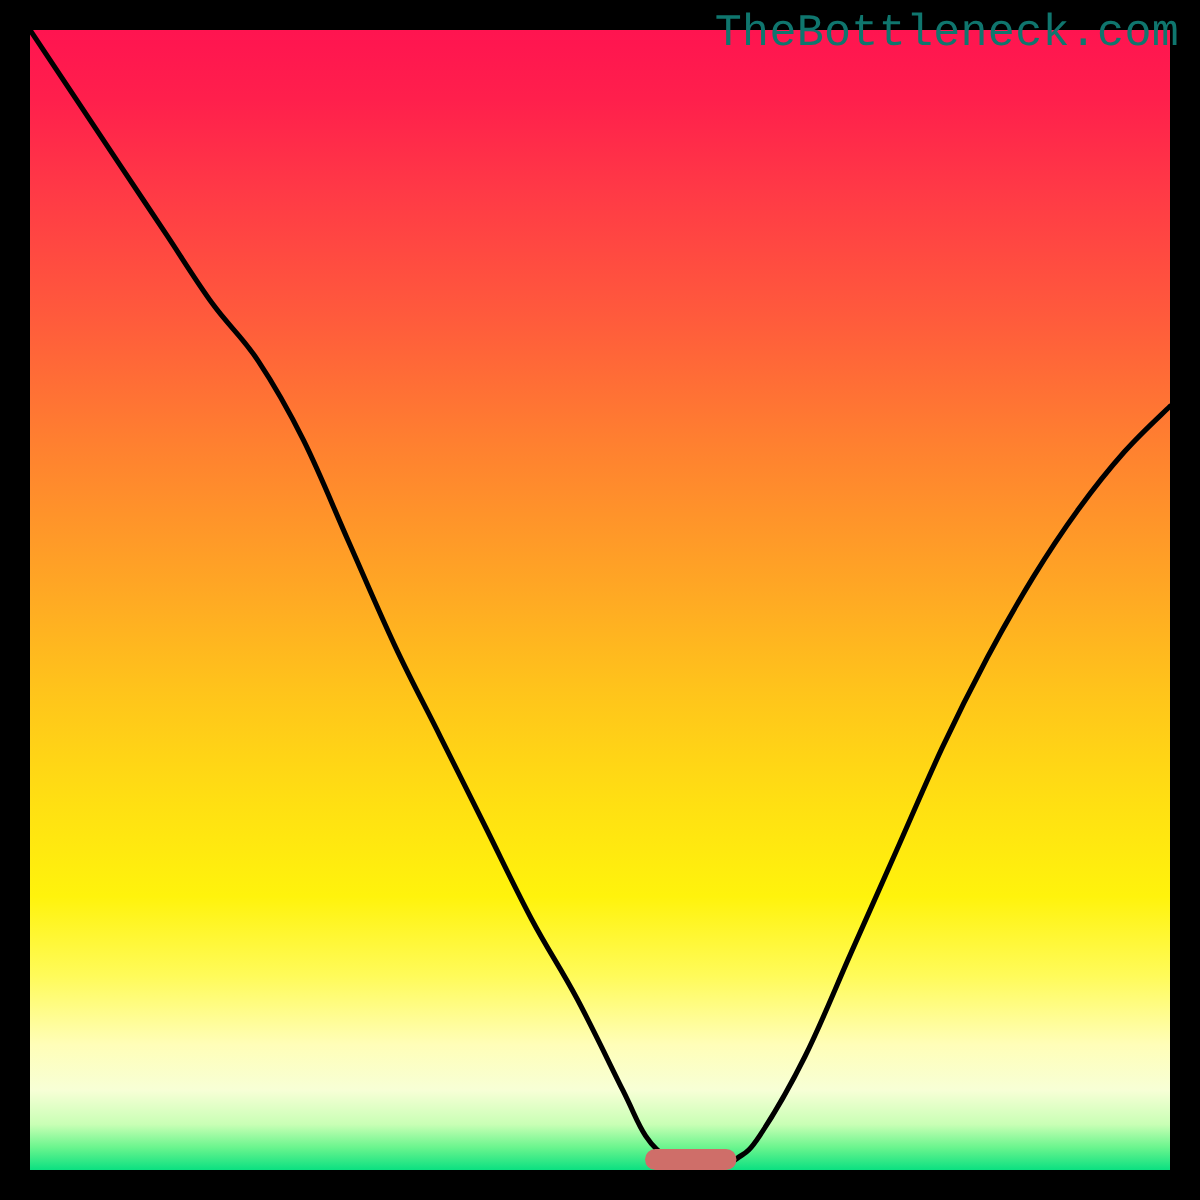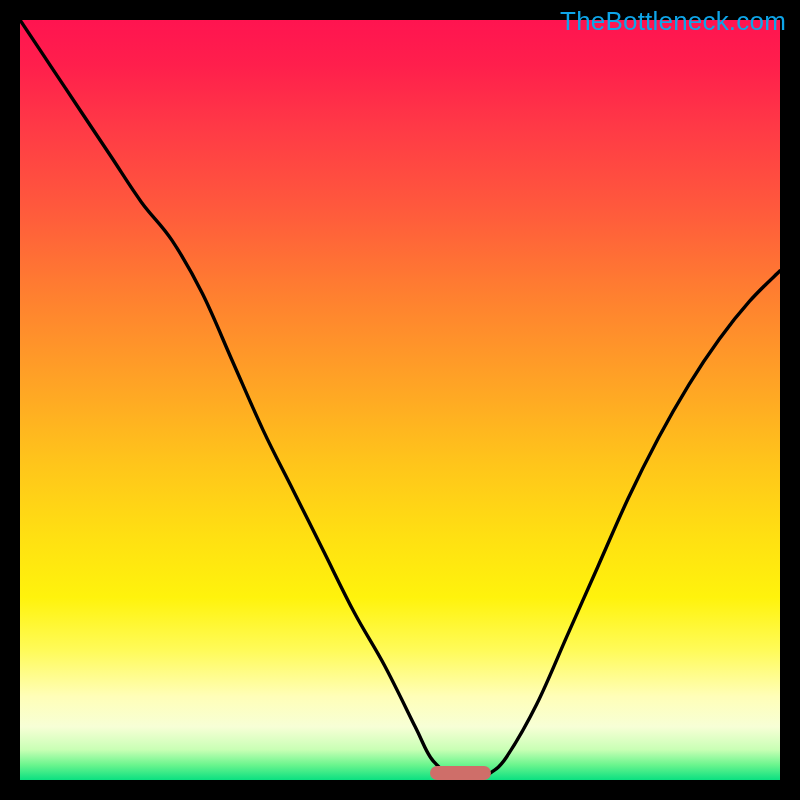--- a/index.html
+++ b/index.html
@@ -14,26 +14,27 @@
   .frame {
     position: relative;
     width: 800px;
     height: 800px;
     background: #000;
   }
   .watermark {
     position: absolute;
     top: 6px;
     right: 14px;
-    color: #0ea5e9;
-    font-size: 26px;
+    color: #0f766e;
+    font-size: 30px;
     font-weight: 500;
     letter-spacing: 0.2px;
     z-index: 10;
     user-select: none;
+    font-family: Liberation Mono, monospace;
   }
   .plot-area {
     position: absolute;
     left: 20px;
     top: 20px;
     width: 760px;
     height: 760px;
     overflow: hidden;
   }
   .gradient {

